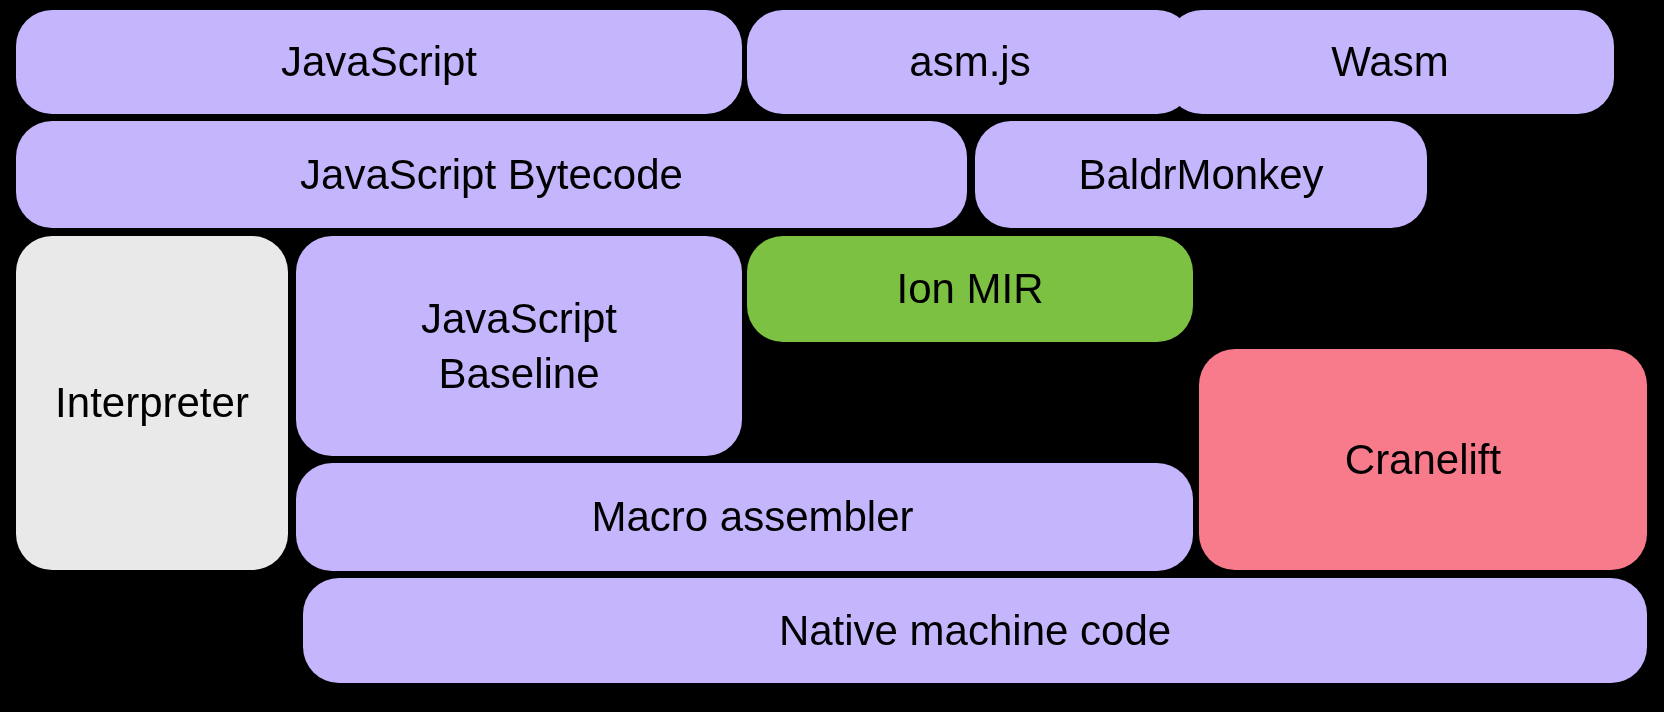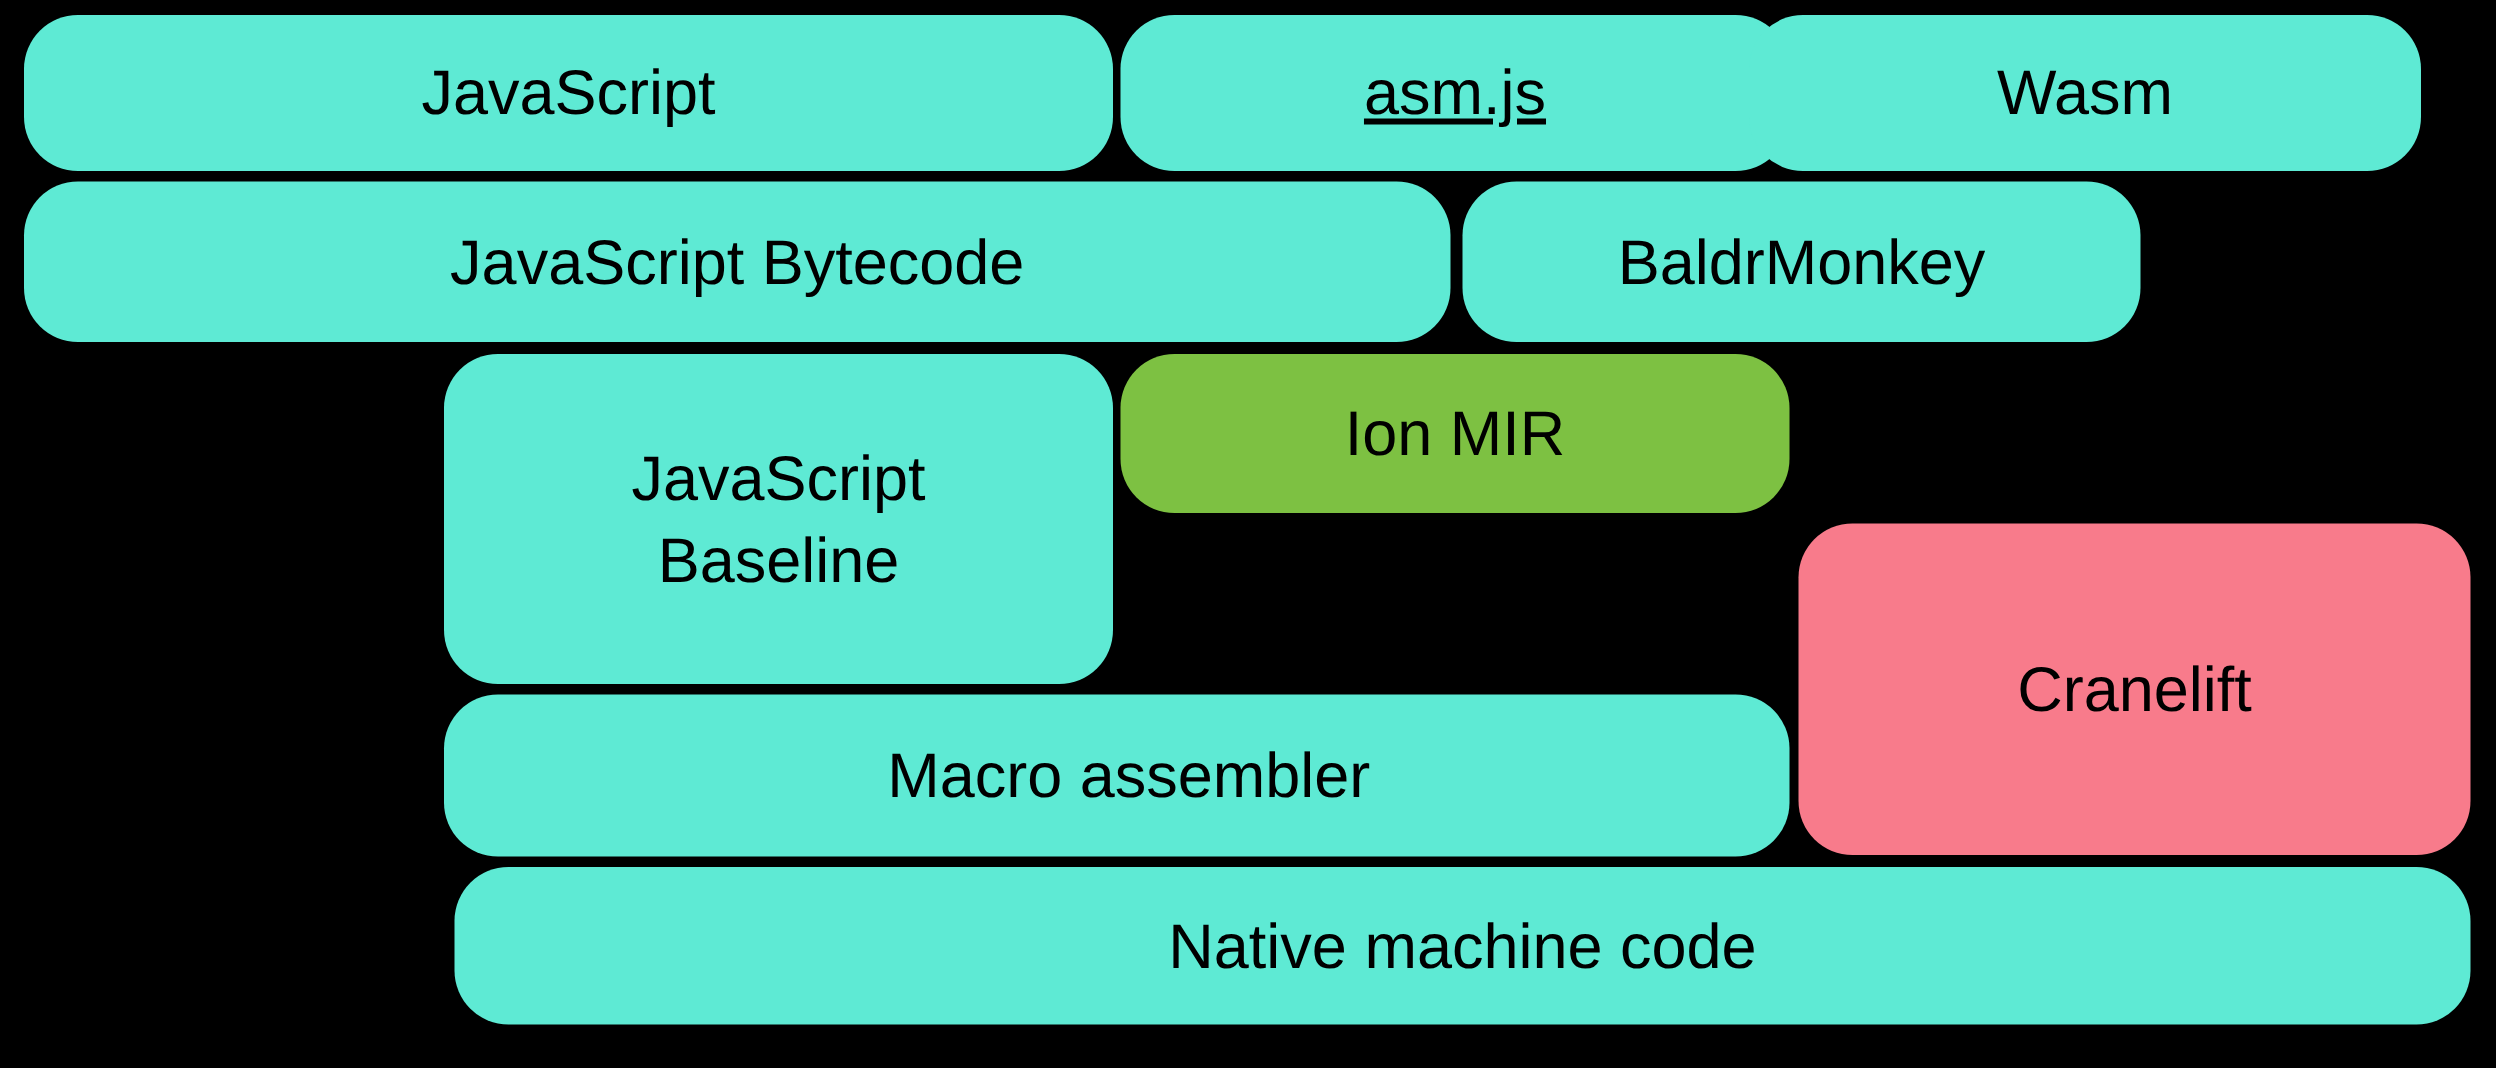--- a/index.html
+++ b/index.html
@@ -23,50 +23,53 @@
     justify-content: center;
     box-sizing: border-box;
   }
   .node-label {
     font-size: 42px;
     line-height: 1.32;
     color: #000000;
     text-align: center;
     white-space: pre-line;
   }
-  .fill-white { background: #5eead4; }
+  .fill-white { background: #c4b5fd; }
   .fill-gray  { background: #e9e9e9; }
   .fill-green { background: #7dc142; }
   .fill-pink  { background: #f87b8b; }
 </style>
 </head>
 <body>
 
 <div class="canvas">
 
   <div class="node fill-white" style="left:16px; top:10px; width:726px; height:104px;">
     <span class="node-label">JavaScript</span>
   </div>
 
-  <div class="node fill-white" style="left:747px; top:10px; width:446px; height:104px;text-decoration:underline;">
+  <div class="node fill-white" style="left:747px; top:10px; width:446px; height:104px;">
     <span class="node-label">asm.js</span>
   </div>
 
   <div class="node fill-white" style="left:1166px; top:10px; width:448px; height:104px;">
     <span class="node-label">Wasm</span>
   </div>
 
   <div class="node fill-white" style="left:16px; top:121px; width:951px; height:107px;">
     <span class="node-label">JavaScript Bytecode</span>
   </div>
 
   <div class="node fill-white" style="left:975px; top:121px; width:452px; height:107px;">
     <span class="node-label">BaldrMonkey</span>
   </div>
 
+  <div class="node fill-gray" style="left:16px; top:236px; width:272px; height:334px;">
+    <span class="node-label">Interpreter</span>
+  </div>
 
   <div class="node fill-white" style="left:296px; top:236px; width:446px; height:220px;">
     <span class="node-label">JavaScript
 Baseline</span>
   </div>
 
   <div class="node fill-green" style="left:747px; top:236px; width:446px; height:106px;">
     <span class="node-label">Ion MIR</span>
   </div>
 

